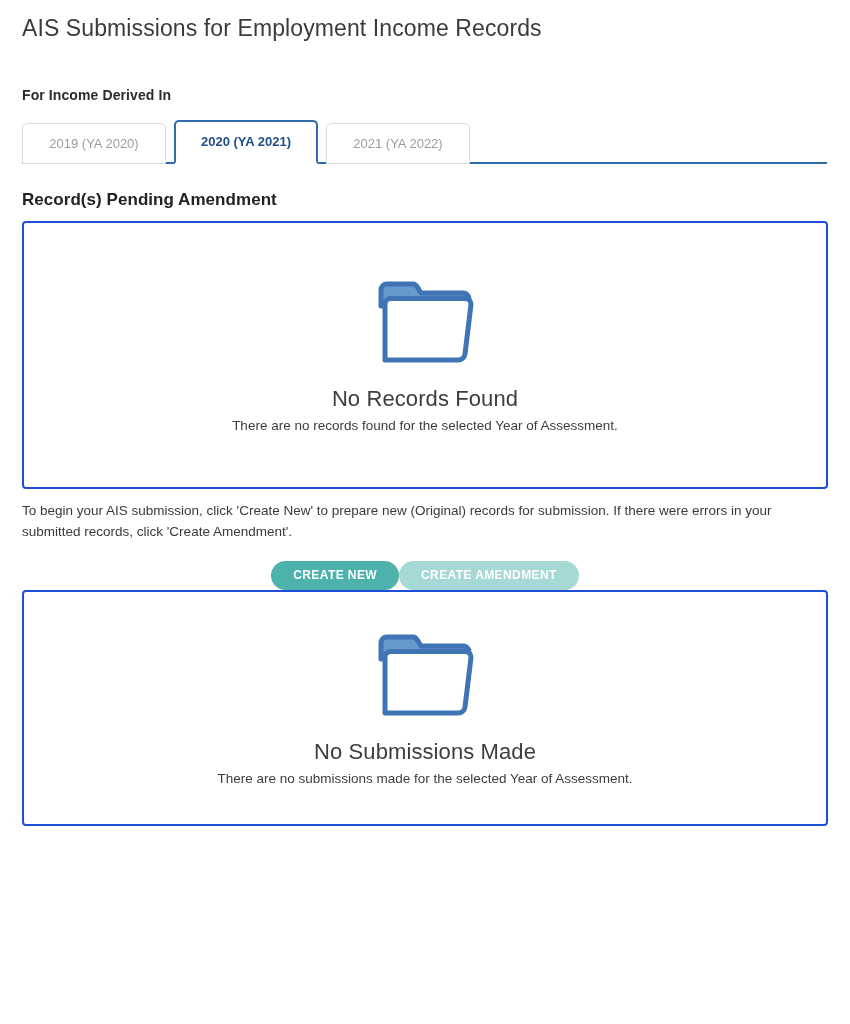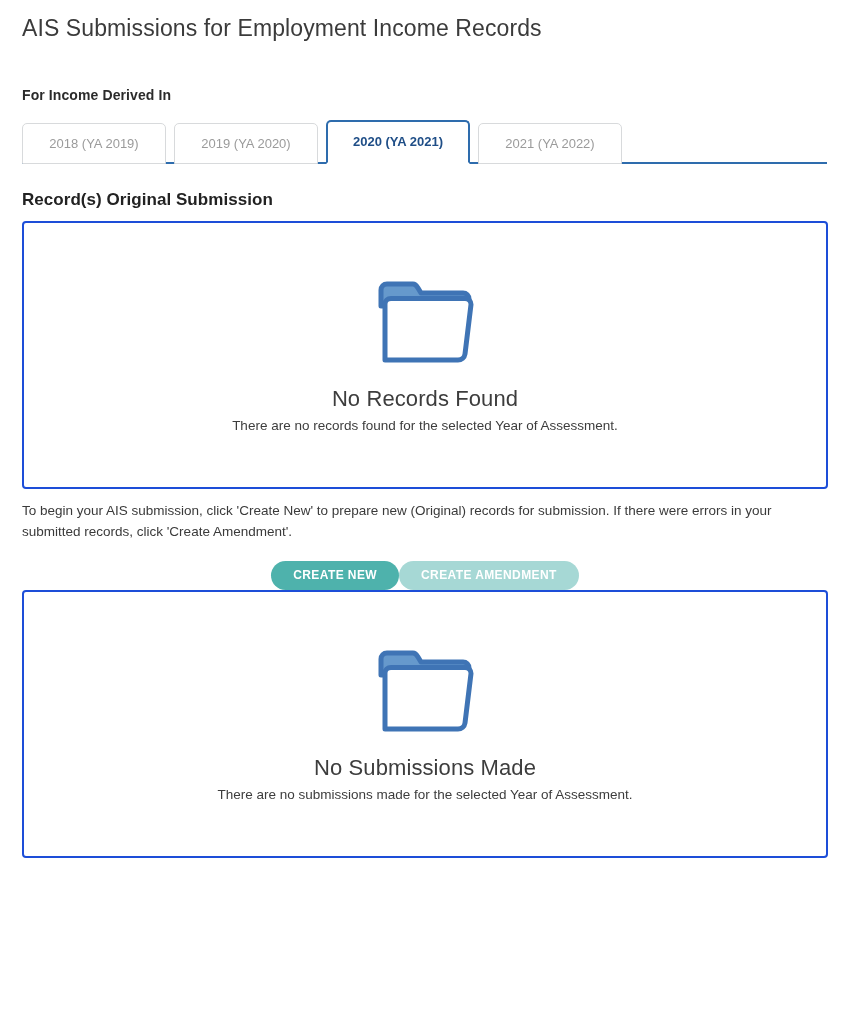--- a/index.html
+++ b/index.html
@@ -99,21 +99,21 @@
   .card {
     border: 2px solid #1d4ed8;
     border-radius: 4px;
     background: #ffffff;
     display: flex;
     flex-direction: column;
     align-items: center;
     justify-content: center;
   }
   .card.pending { height: 268px; }
-  .card.submission { height: 268px; }
+  .card.submission { height: 236px; }
 
   .folder-icon {
     margin-bottom: 18px;
     line-height: 0;
   }
   .empty-title {
     font-size: 22px;
     font-weight: 300;
     color: #3d3d3d;
     margin: 0 0 6px 0;
@@ -184,34 +184,31 @@
 <body>
 
 <div class="page">
 
   <h1 class="page-title">AIS Submissions for Employment Income Records</h1>
 
   <div class="tabs-label">For Income Derived In</div>
 
   <div class="tabbar">
     <div class="tab">
-      <span>2018 (YA 2019)</span>
-    </div>
-    <div class="tab">
       <span>2019 (YA 2020)</span>
     </div>
     <div class="tab active">
       <span>2020 (YA 2021)</span>
     </div>
     <div class="tab">
       <span>2021 (YA 2022)</span>
     </div>
   </div>
 
-  <h2 class="section-heading">Record(s) Original Submission</h2>
+  <h2 class="section-heading">Record(s) Pending Amendment</h2>
 
   <div class="card pending">
     <div class="folder-icon">
       <svg width="104" height="92" viewBox="0 0 104 92" xmlns="http://www.w3.org/2000/svg">
         <path d="M8 14 C8 10.5 10.5 8 14 8 L40 8 C42.4 8 43.6 9.6 45 12 L48 17 L90 17 C93.5 17 96 19.5 96 23 L96 30 L8 30 Z" fill="#6699cc" stroke="#3f74b5" stroke-width="5" stroke-linejoin="round"></path>
         <path d="M12 28 C12 25 14.5 22.5 18 22.5 L92 22.5 C95.5 22.5 98 25 98 28.5 L92 78 C91.5 81.5 88.5 84 85 84 L12 84 Z" fill="#ffffff" stroke="#3f74b5" stroke-width="5" stroke-linejoin="round"></path>
       </svg>
     </div>
     <div class="empty-title">No Records Found</div>
     <div class="empty-sub">There are no records found for the selected Year of Assessment.</div>

